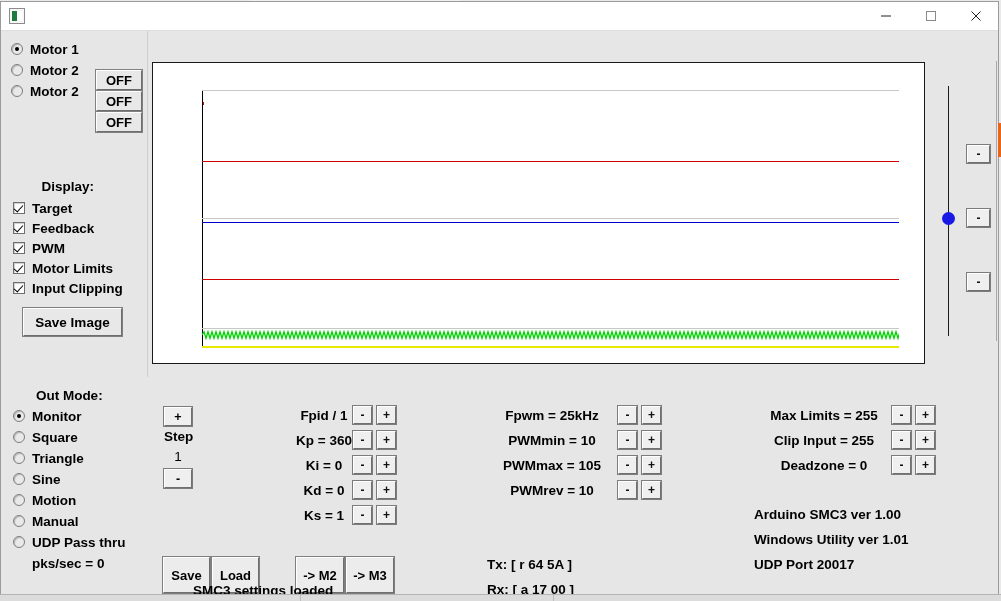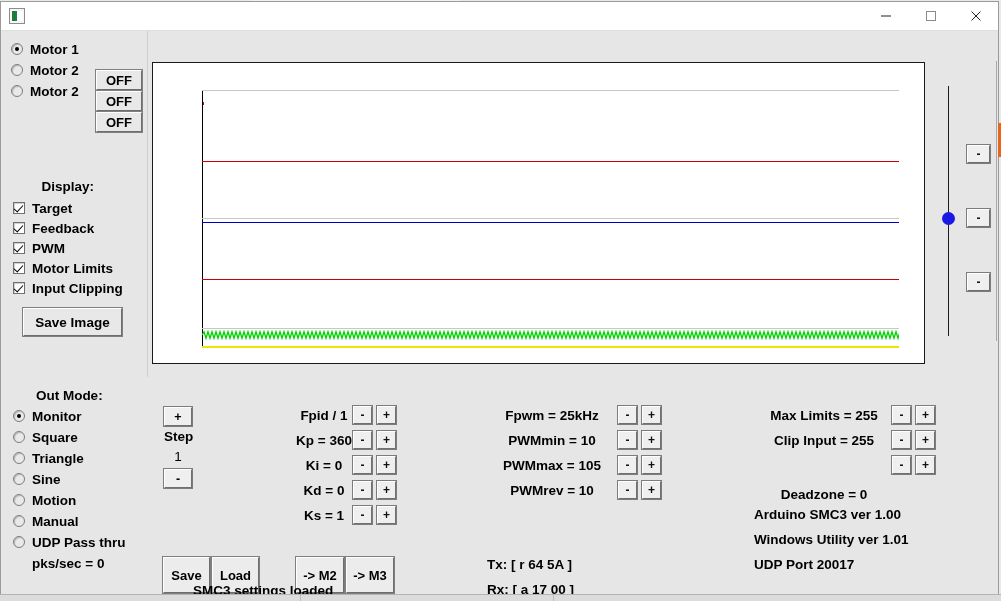--- a/index.html
+++ b/index.html
@@ -474,21 +474,21 @@
     </div>
 
     <div class="param-row" style="left:753px; top:399px;">
       <span class="lbl param-label" style="width:140px">Clip Input = 255</span>
     </div>
     <div class="pm-pair" style="left:891px; top:400px;">
       <div class="pm-btn">-</div>
       <div class="pm-btn">+</div>
     </div>
 
-    <div class="param-row" style="left:753px; top:424px;margin-top:29px;">
+    <div class="param-row" style="left:753px; top:424px;">
       <span class="lbl param-label" style="width:140px">Deadzone = 0</span>
     </div>
     <div class="pm-pair" style="left:891px; top:425px;">
       <div class="pm-btn">-</div>
       <div class="pm-btn">+</div>
     </div>
 
     <div class="comm-line lbl" style="left:486px; top:526px;">Tx: [ r 64 5A ]</div>
     <div class="comm-line lbl" style="left:486px; top:551px;">Rx: [ a 17 00 ]</div>
 

